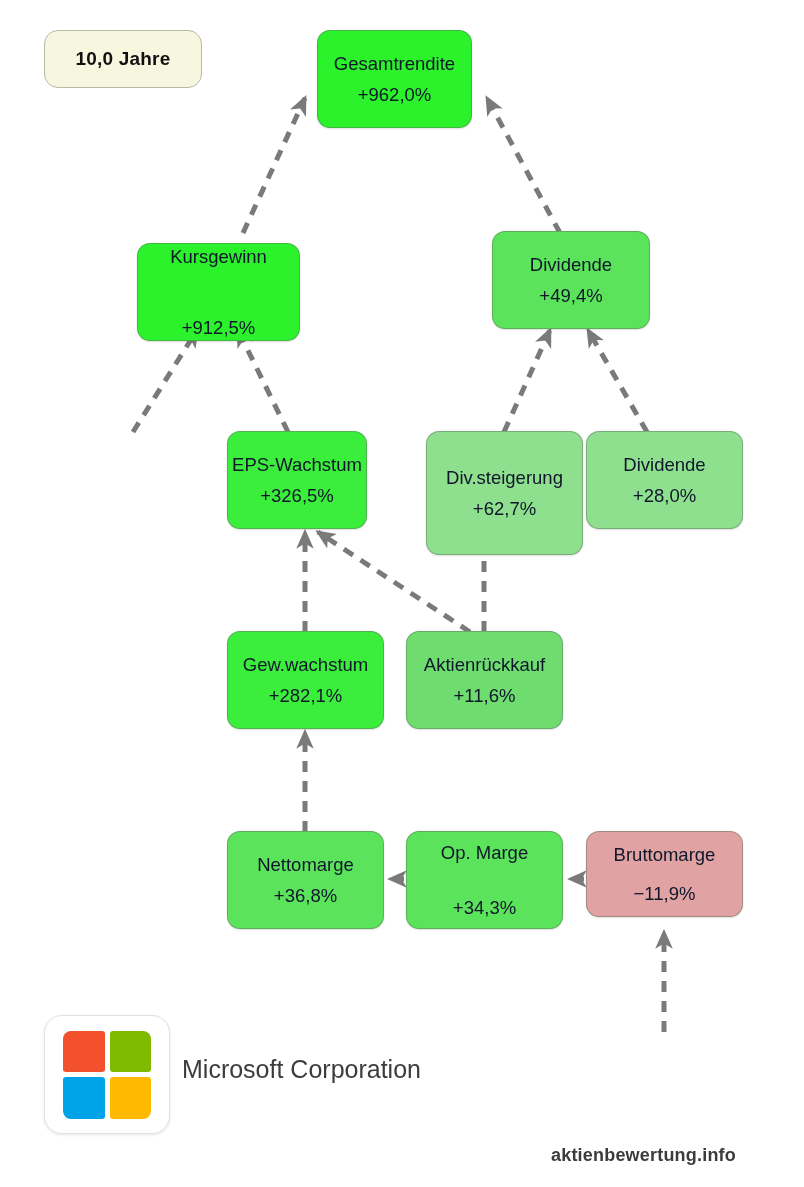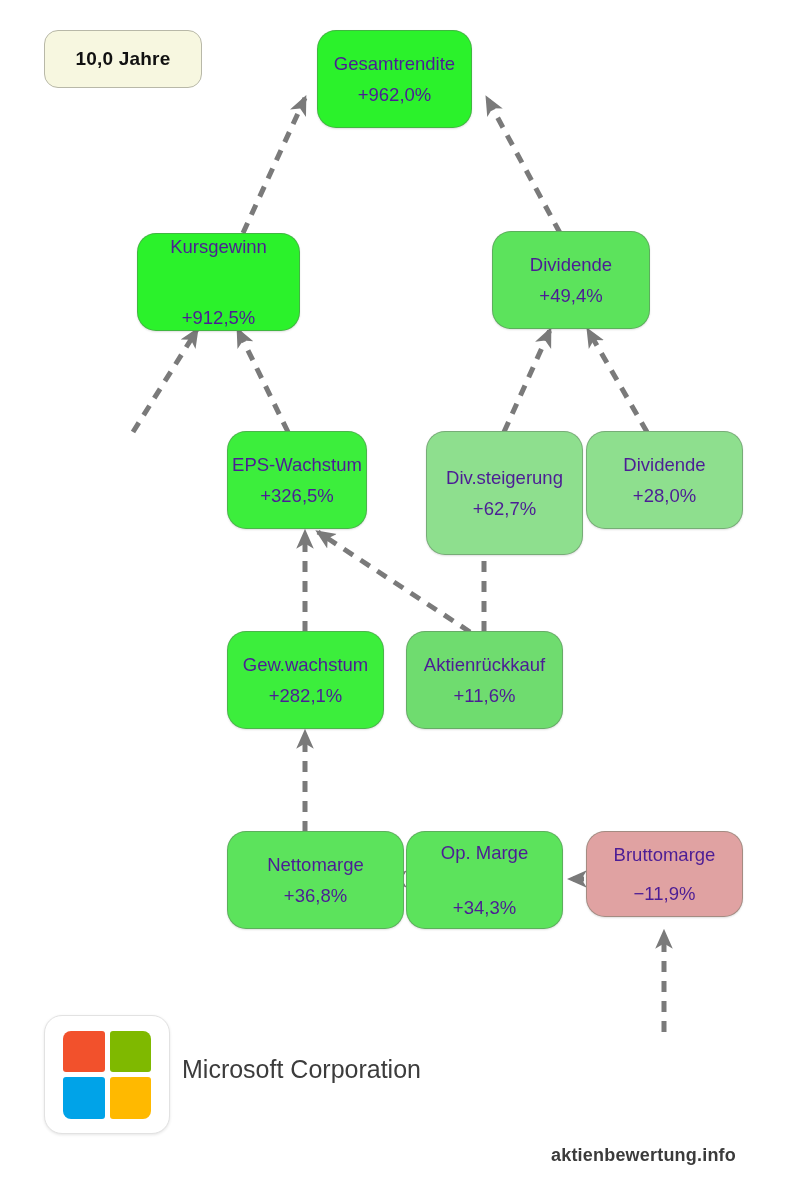--- a/index.html
+++ b/index.html
@@ -43,27 +43,27 @@
     font-size: 19px;
     font-weight: bold;
     color: #111111;
     letter-spacing: 0.2px;
   }
 
   
   .node {
     position: absolute;
     box-sizing: border-box;
-    border-radius: 19px;
+    border-radius: 13px;
     border: 1px solid rgba(90,110,90,0.45);
     display: flex;
     flex-direction: column;
     align-items: center;
     justify-content: center;
-    color: #4c1d95;
+    color: #0f172a;
     text-align: left;
     box-shadow: 0 1px 2px rgba(0,0,0,0.13);
     z-index: 3;
   }
   .node .node-label {
     font-size: 18.5px;
     line-height: 1.18;
     white-space: nowrap;
   }
   .node .node-value {
@@ -170,21 +170,21 @@
 
   <div class="period-badge">
     <span>10,0 Jahre</span>
   </div>
 
   <div class="node" style="left:317px; top:30px; width:155px; height:98px; background:#2bf22b;">
     <span class="node-label">Gesamtrendite</span>
     <span class="node-value">+962,0%</span>
   </div>
 
-  <div class="node" style="left:137px; top:233px; width:163px; height:98px; background:#2bf22b;gap:40px;">
+  <div class="node" style="left:137px; top:243px; width:163px; height:98px; background:#2bf22b;gap:40px;">
     <span class="node-label">Kursgewinn</span>
     <span class="node-value">+912,5%</span>
   </div>
   <div class="node" style="left:492px; top:231px; width:158px; height:98px; background:#5ce35c;">
     <span class="node-label">Dividende</span>
     <span class="node-value">+49,4%</span>
   </div>
 
   <div class="node" style="left:227px; top:431px; width:140px; height:98px; background:#3cee3c;">
     <span class="node-label">EPS-Wachstum</span>
@@ -201,21 +201,21 @@
 
   <div class="node" style="left:227px; top:631px; width:157px; height:98px; background:#3cee3c;">
     <span class="node-label">Gew.wachstum</span>
     <span class="node-value">+282,1%</span>
   </div>
   <div class="node" style="left:406px; top:631px; width:157px; height:98px; background:#6fdc6f;">
     <span class="node-label">Aktienrückkauf</span>
     <span class="node-value">+11,6%</span>
   </div>
 
-  <div class="node" style="left:227px; top:831px; width:177px; height:98px; background:#5ce35c;">
+  <div class="node" style="left:227px; top:831px; width:157px; height:98px; background:#5ce35c;">
     <span class="node-label">Nettomarge</span>
     <span class="node-value">+36,8%</span>
   </div>
   <div class="node" style="left:406px; top:831px; width:157px; height:98px; background:#5ce35c;gap:24px;">
     <span class="node-label">Op. Marge</span>
     <span class="node-value">+34,3%</span>
   </div>
   <div class="node" style="left:586px; top:831px; width:157px; height:86px; background:#e0a2a2;gap:8px;">
     <span class="node-label">Bruttomarge</span>
     <span class="node-value">−11,9%</span>

